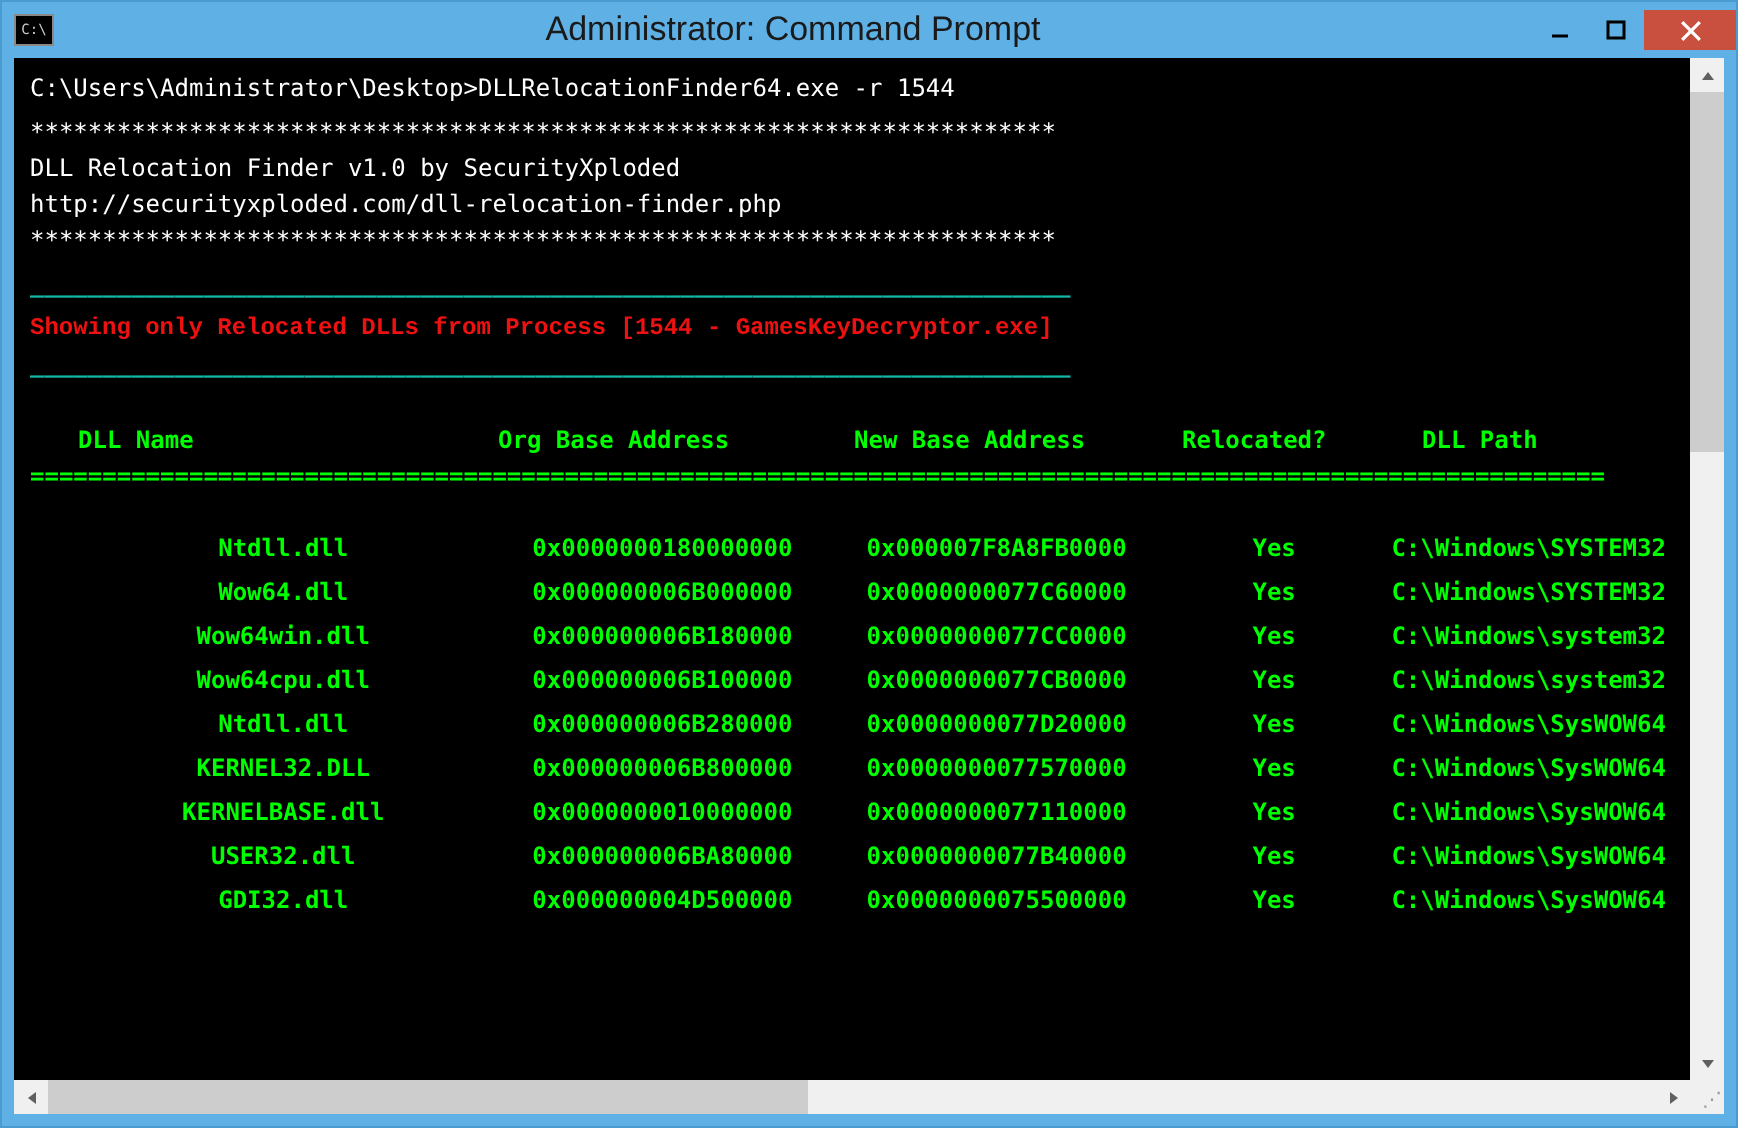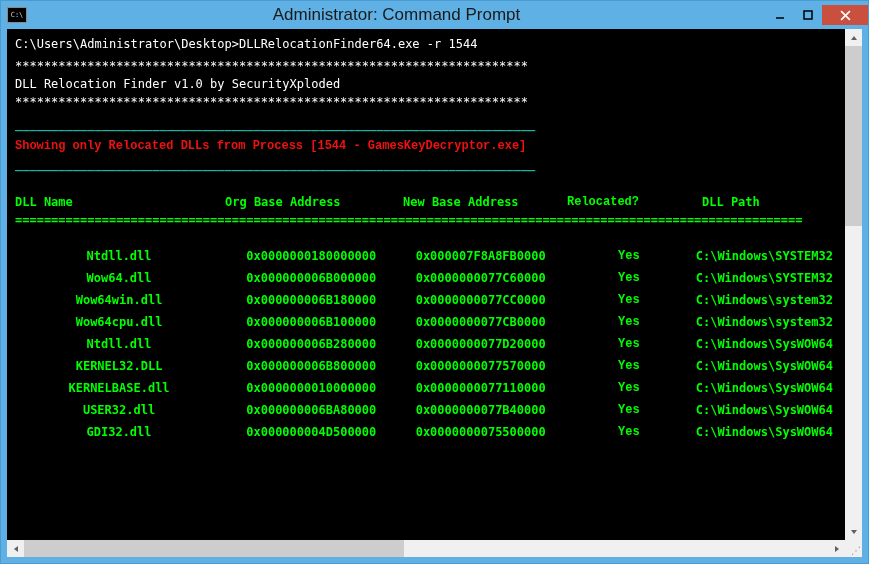--- a/index.html
+++ b/index.html
@@ -86,24 +86,24 @@
   .red { color: #e11; font-weight: bold; font-family: Liberation Mono, monospace; }
   .green { color: #0f0; font-weight: bold; }
   .green-bright { color: #0f0; font-weight: bold; text-align: center; }
   .redline {
     color: #14b8a6;
     font-weight: bold;
     letter-spacing: 0px;
     overflow: hidden;
   }
   .headers, .datarow { display: flex; }
-  .col-name { width: 210px; }
+  .col-name { width: 210px; margin-left: 24px; }
   .col-org  { width: 178px; }
   .col-new  { width: 164px; }
-  .col-rel  { width: 135px; font-family: Liberation Mono, monospace; }
+  .col-rel  { width: 120px; }
   .col-path { flex: 1; }
   .vscroll {
     width: 17px;
     background: #f0f0f0;
     display: flex;
     flex-direction: column;
   }
   .vscroll .arrow {
     height: 17px;
     background: #f0f0f0;
@@ -181,20 +181,21 @@
 <div class="console-area">
   <div class="console-content">
 
     <div class="row white">
       <span>C:\Users\Administrator\Desktop&gt;</span>
         <span>DLLRelocationFinder64.exe -r 1544</span>
     </div>
     <div class="spacer4"></div>
     <div class="row white">***********************************************************************</div>
     <div class="row white">   DLL Relocation Finder v1.0 by SecurityXploded</div>
+    <div class="row white">   http://securityxploded.com/dll-relocation-finder.php</div>
     <div class="row white">***********************************************************************</div>
     <div class="spacer4"></div>
     <div class="redline">________________________________________________________________________</div>
     <div class="spacer4"></div>
     <div class="red">Showing only Relocated DLLs from Process [1544 - GamesKeyDecryptor.exe]</div>
     <div class="redline">________________________________________________________________________</div>
 
     <div style="height:20px"></div>
 
     <div class="headers green">

